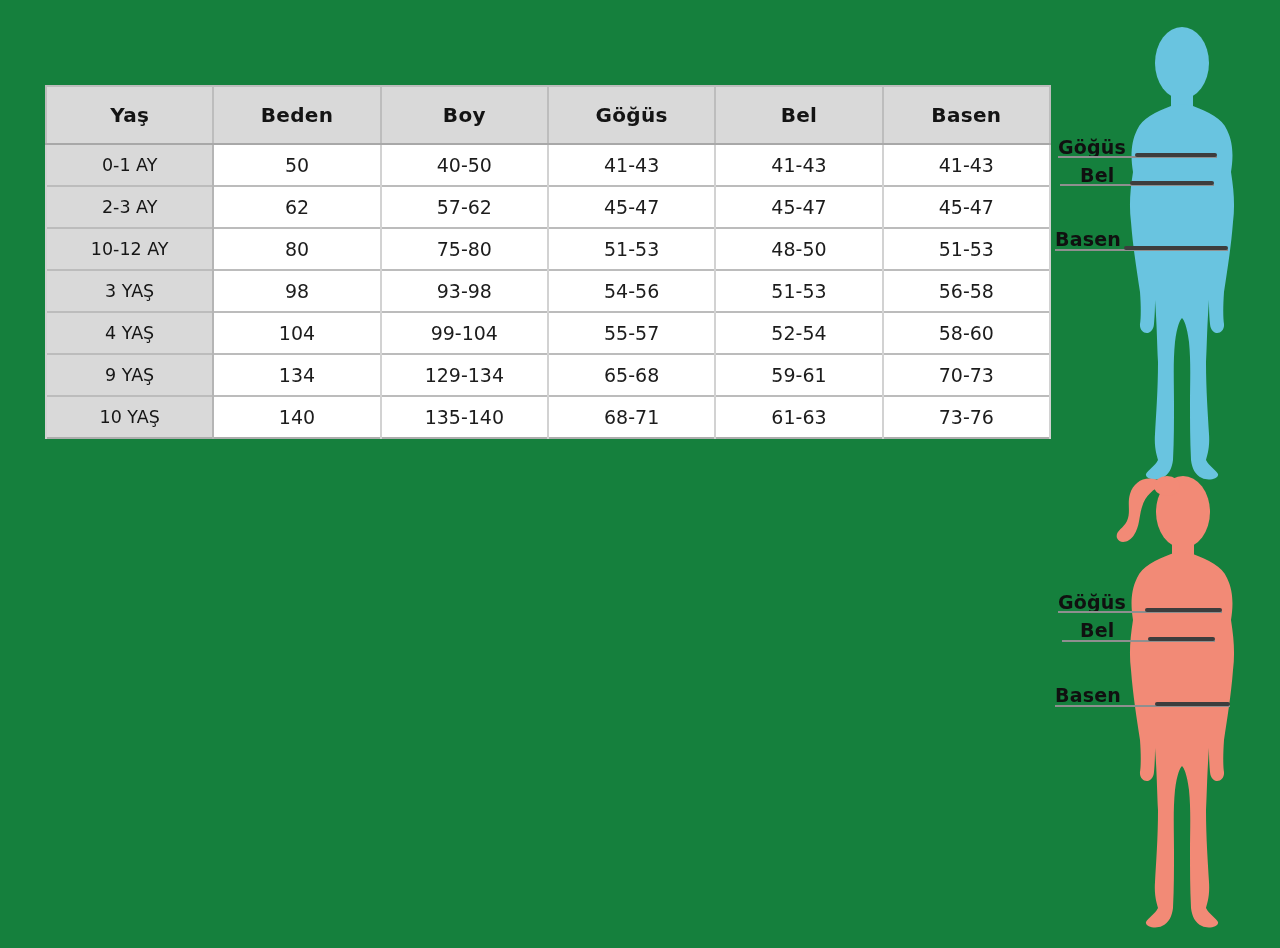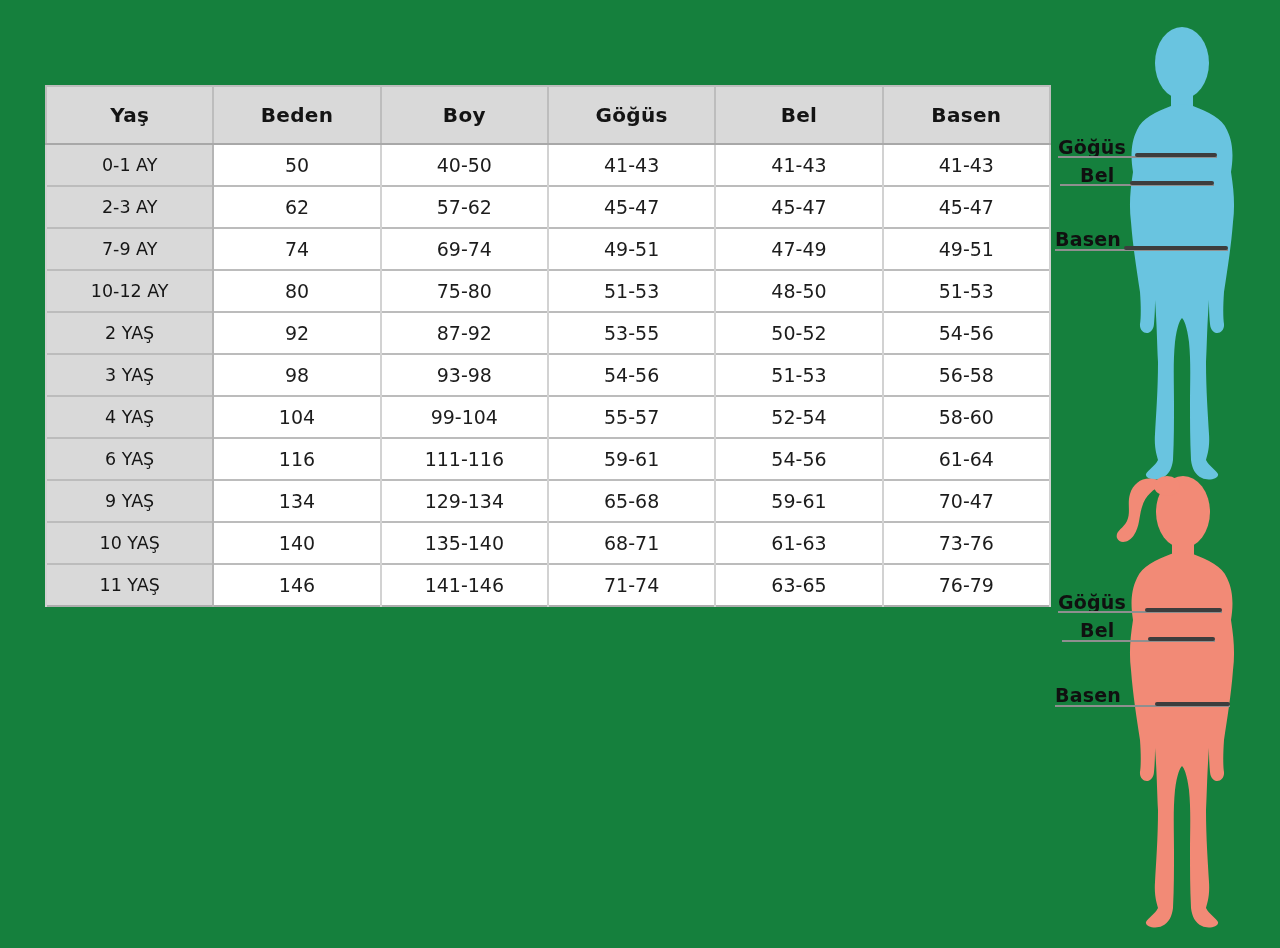--- a/index.html
+++ b/index.html
@@ -66,90 +66,58 @@
         </tr>
         <tr>
           <td class="rowhead">2-3 AY</td>
           <td>62</td>
           <td>57-62</td>
           <td>45-47</td>
           <td>45-47</td>
           <td>45-47</td>
         </tr>
         <tr>
-          <td class="rowhead">7-9 AY</td>
-          <td>74</td>
-          <td>69-74</td>
-          <td>49-51</td>
-          <td>47-49</td>
-          <td>49-51</td>
-        </tr>
-        <tr>
           <td class="rowhead">10-12 AY</td>
           <td>80</td>
           <td>75-80</td>
           <td>51-53</td>
           <td>48-50</td>
           <td>51-53</td>
         </tr>
         <tr>
-          <td class="rowhead">2 YAŞ</td>
-          <td>92</td>
-          <td>87-92</td>
-          <td>53-55</td>
-          <td>50-52</td>
-          <td>54-56</td>
-        </tr>
-        <tr>
           <td class="rowhead">3 YAŞ</td>
           <td>98</td>
           <td>93-98</td>
           <td>54-56</td>
           <td>51-53</td>
           <td>56-58</td>
         </tr>
         <tr>
           <td class="rowhead">4 YAŞ</td>
           <td>104</td>
           <td>99-104</td>
           <td>55-57</td>
           <td>52-54</td>
           <td>58-60</td>
         </tr>
         <tr>
-          <td class="rowhead">6 YAŞ</td>
-          <td>116</td>
-          <td>111-116</td>
-          <td>59-61</td>
-          <td>54-56</td>
-          <td>61-64</td>
-        </tr>
-        <tr>
           <td class="rowhead">9 YAŞ</td>
           <td>134</td>
           <td>129-134</td>
           <td>65-68</td>
           <td>59-61</td>
-          <td>70-47</td>
+          <td>70-73</td>
         </tr>
         <tr>
           <td class="rowhead">10 YAŞ</td>
           <td>140</td>
           <td>135-140</td>
           <td>68-71</td>
           <td>61-63</td>
           <td>73-76</td>
-        </tr>
-        <tr>
-          <td class="rowhead">11 YAŞ</td>
-          <td>146</td>
-          <td>141-146</td>
-          <td>71-74</td>
-          <td>63-65</td>
-          <td>76-79</td>
         </tr>
       </tbody>
     </table>
 
   <div class="figure" id="figure-blue">
     <svg width="140" height="456" viewBox="0 0 140 456">
       <g fill="#69c4e0">
         <ellipse cx="70" cy="37" rx="27" ry="36"></ellipse>
         <rect x="59" y="56" width="22" height="32"></rect>
         <path d="M59,80

